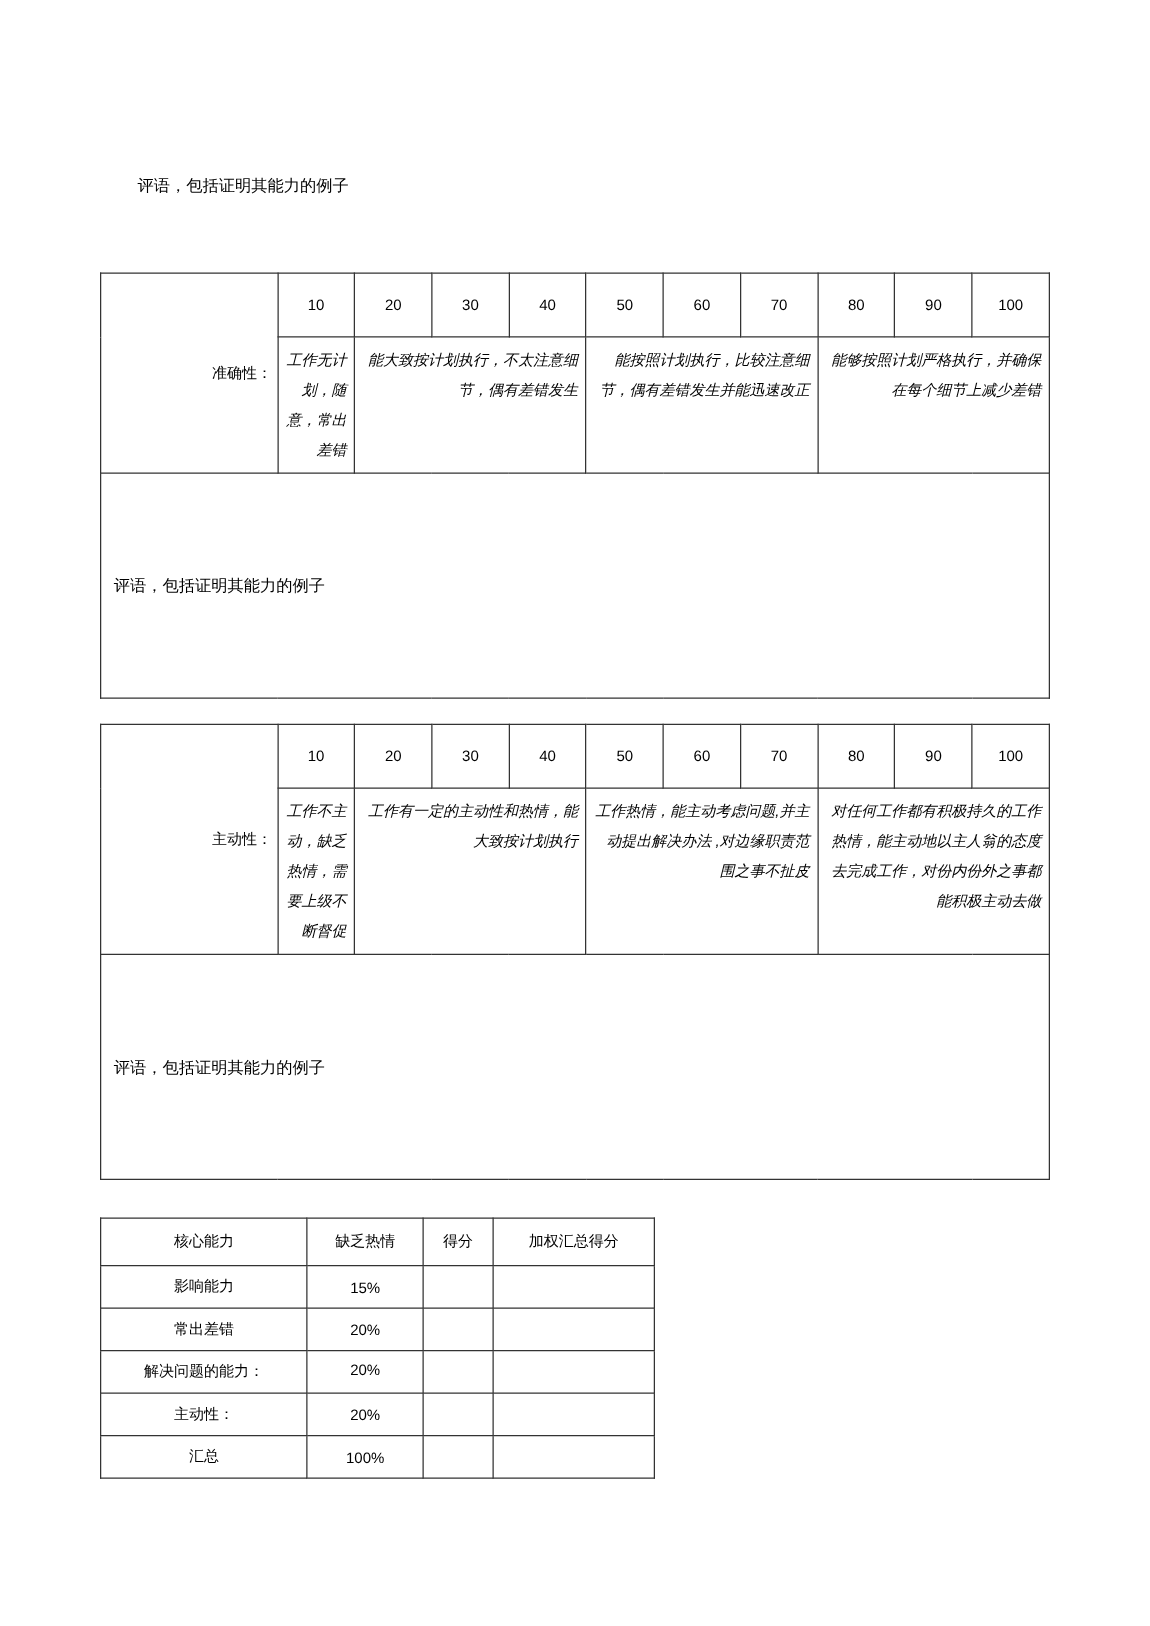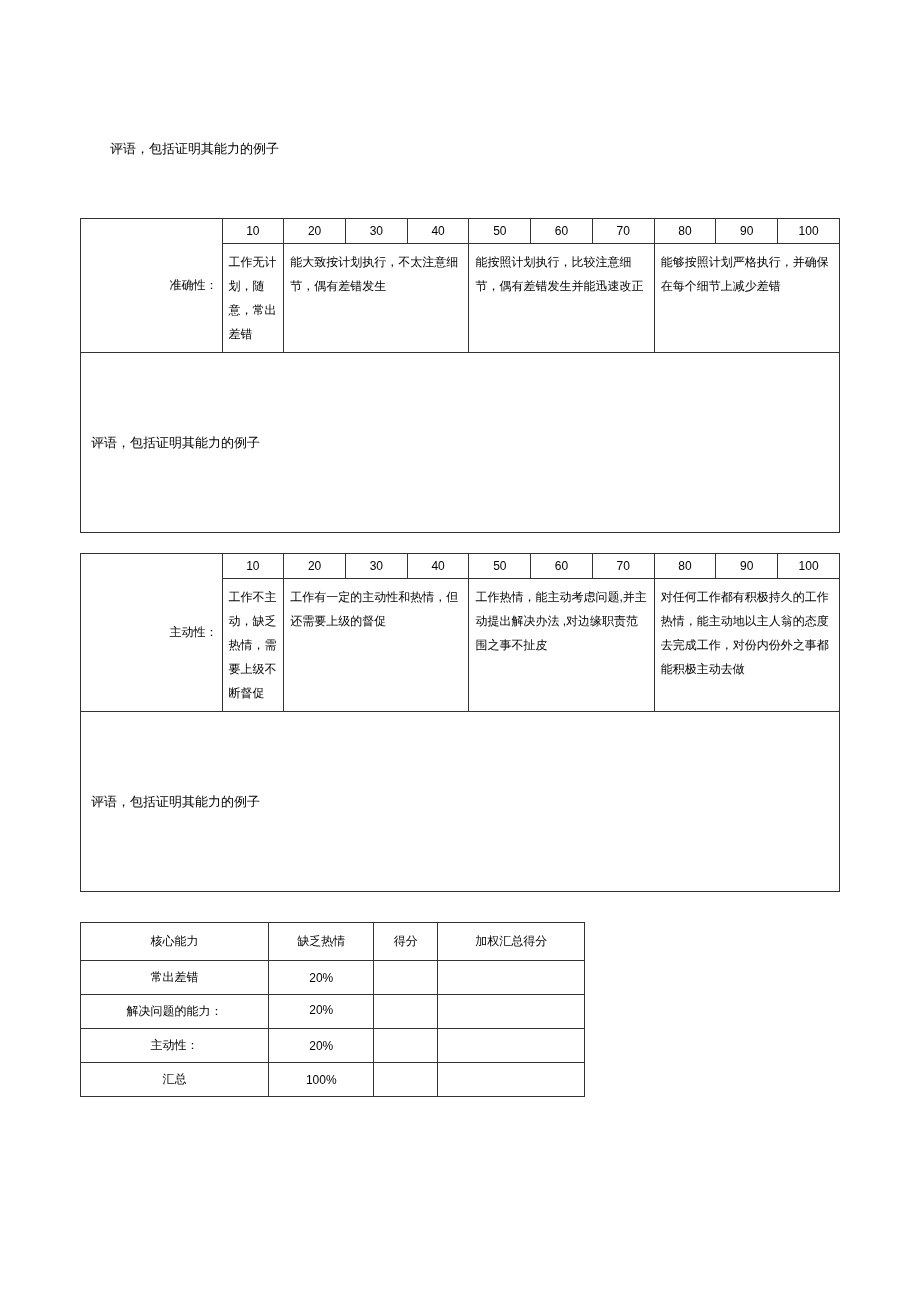--- a/index.html
+++ b/index.html
@@ -17,50 +17,51 @@
       font-size: 13px;
     }
     table.rubric {
       border-collapse: collapse;
       width: 760px;
       margin-left: 20px;
       margin-bottom: 20px;
     }
     table.rubric td {
       border: 1px solid #333;
-      padding: 5px 4px;
+      padding: 18px 4px;
       vertical-align: top;
       font-size: 12px;
       text-align: center;
     }
     table.rubric td.label-cell {
       text-align: right;
       width: 110px;
       padding-left: 6px;
       vertical-align: middle;
     }
     table.rubric td.score-num {
       width: 48px;
       text-align: center;
     }
     table.rubric td.desc {
-      text-align: left;
+      text-align: right;
       line-height: 2.0;
       padding: 6px;
+      font-style: italic;
     }
     table.rubric td.comment-row {
       text-align: left;
       height: 180px;
       padding-left: 10px;
       vertical-align: middle;
       font-size: 13px;
     }
     table.summary {
       border-collapse: collapse;
-      width: 505px;
+      width: 444px;
       margin-left: 20px;
       margin-top: 30px;
     }
     table.summary td {
       border: 1px solid #333;
       padding: 8px 6px;
       text-align: center;
       font-size: 12px;
     }
     table.summary td.head {
@@ -109,37 +110,43 @@
     <td class="score-num">40</td>
     <td class="score-num">50</td>
     <td class="score-num">60</td>
     <td class="score-num">70</td>
     <td class="score-num">80</td>
     <td class="score-num">90</td>
     <td class="score-num">100</td>
   </tr>
   <tr>
     <td class="desc">工作不主动，缺乏热情，需要上级不断督促</td>
-    <td class="desc" colspan="3">工作有一定的主动性和热情，但还需要上级的督促</td>
+    <td class="desc" colspan="3">工作有一定的主动性和热情，能大致按计划执行</td>
     <td class="desc" colspan="3">工作热情，能主动考虑问题,并主动提出解决办法 ,对边缘职责范围之事不扯皮</td>
     <td class="desc" colspan="3">对任何工作都有积极持久的工作热情，能主动地以主人翁的态度去完成工作，对份内份外之事都能积极主动去做</td>
   </tr>
   <tr>
     <td class="comment-row" colspan="11">评语，包括证明其能力的例子</td>
   </tr>
 </tbody>
   </table>
 
 <table class="summary">
   <tbody>
       <tr>
     <td class="head">核心能力</td>
     <td class="head">缺乏热情</td>
     <td class="head">得分</td>
     <td class="head">加权汇总得分</td>
+  </tr>
+  <tr>
+    <td>影响能力</td>
+    <td>15%</td>
+    <td></td>
+    <td></td>
   </tr>
   <tr>
     <td>常出差错</td>
     <td>20%</td>
     <td></td>
     <td></td>
   </tr>
   <tr>
     <td style="vertical-align:bottom;">解决问题的能力：</td>
     <td style="vertical-align:top;">20%</td>

